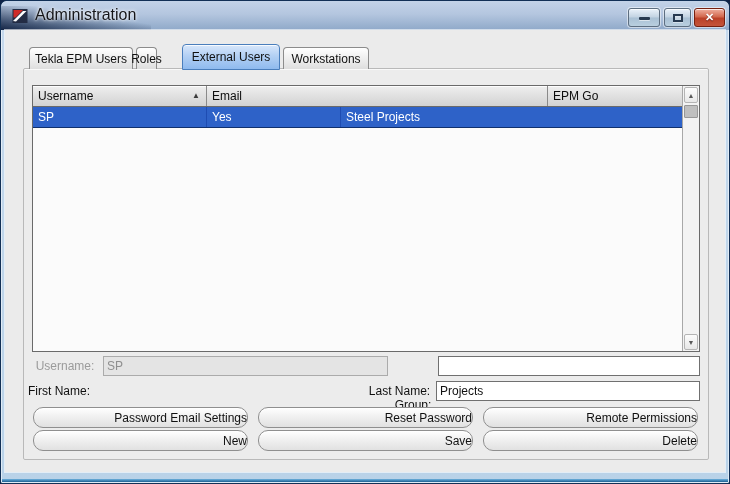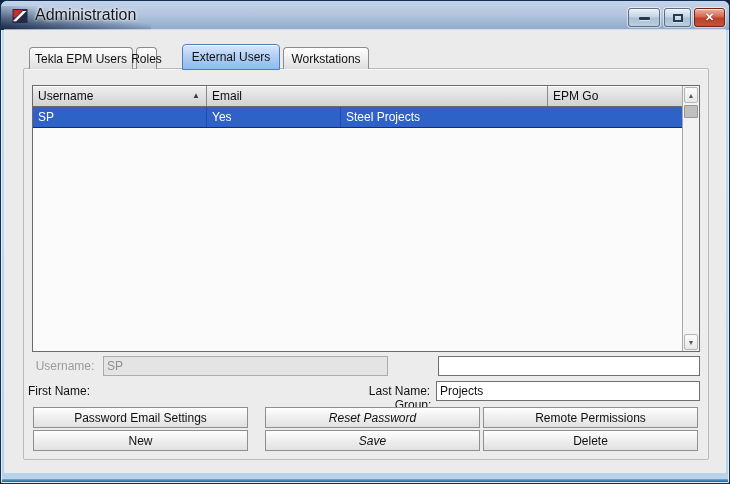--- a/index.html
+++ b/index.html
@@ -90,27 +90,27 @@
   
   .f-label { position:absolute; font-size:12px; color:#101010; text-align:center; height:16px; z-index:2; }
   .f-label.disabled { color:#9b9b9b; }
   .f-input { position:absolute; height:20px; z-index:2; font-family:"Liberation Sans", sans-serif;
     font-size:12px; color:#101010; background:#ffffff; border:1px solid #707070;
     padding:0 3px; outline:none; }
   .f-input:disabled { background:#e4e4e4; color:#8f8f8f; border:1px solid #ababab; }
 
   
   .a-btn { position:absolute; width:215px; height:21px; z-index:2; cursor:default;
-    border:1px solid #8f8f8f; border-radius:0;
+    border:1px solid #8f8f8f; border-radius:10px;
     background:linear-gradient(#ffffff, #f2f2f2 40%, #e1e1e1);
     box-shadow:inset 0 1px 0 rgba(255,255,255,.9);
     font-family:"Liberation Sans", sans-serif; font-size:12px; color:#111;
-    display:flex; align-items:center; justify-content:center; }
+    display:flex; align-items:center; justify-content:flex-end; }
   .row-a { top:406px; } .row-b { top:429px; }
-  .bcol-0 { left:32px; } .bcol-1 { left:264px;font-style:italic; } .bcol-2 { left:482px; }
+  .bcol-0 { left:32px; } .bcol-1 { left:257px; } .bcol-2 { left:482px; }
 </style>
 </head>
 <body>
 
 <div class="stage">
   <div class="window">
 
     <div class="titlebar">
       <div class="dark-corner"></div>
       <svg class="app-icon" viewBox="0 0 16 16">

